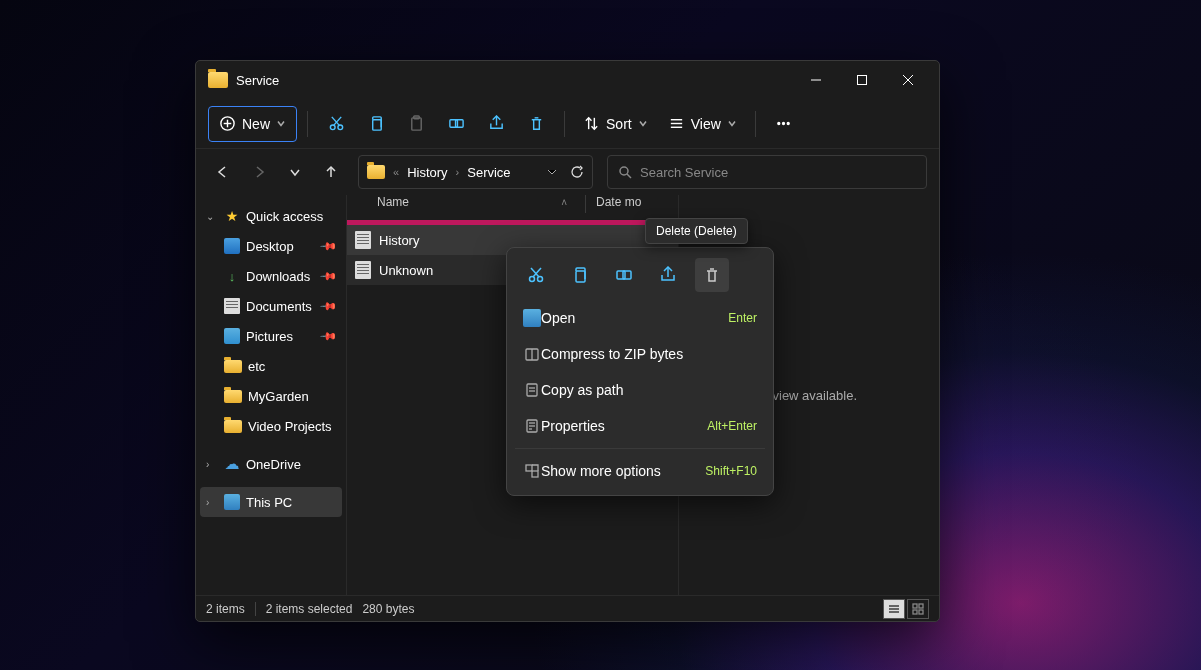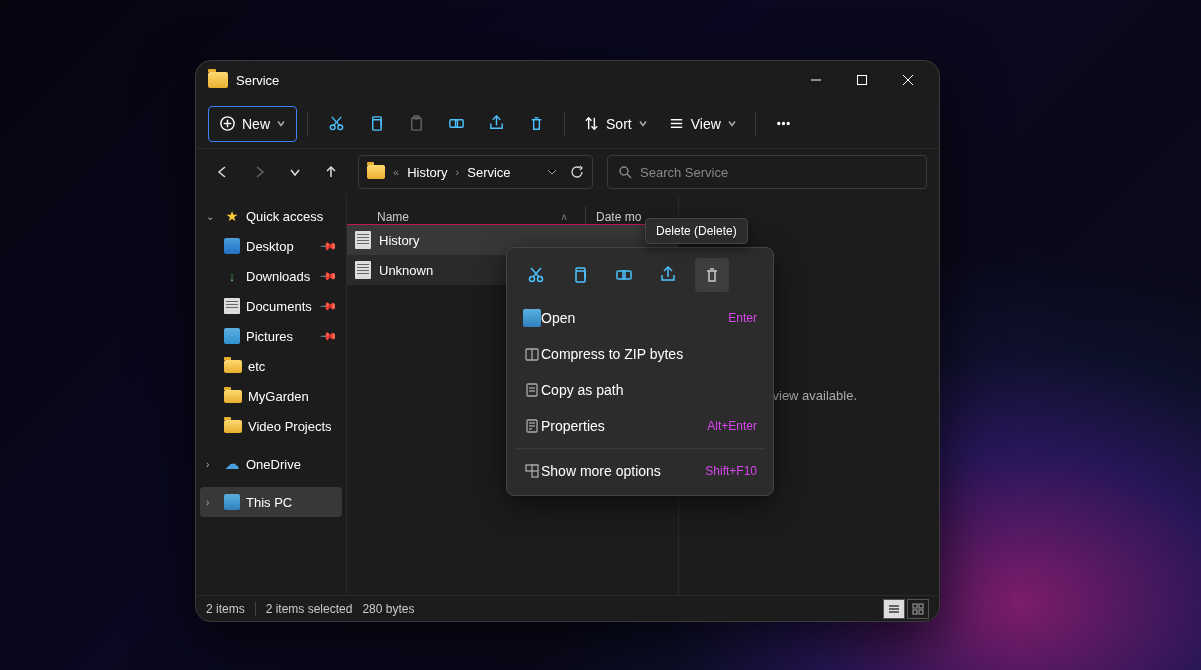--- a/index.html
+++ b/index.html
@@ -8,21 +8,21 @@
   background: radial-gradient(ellipse at 80% 80%, #d41a8a 0%, #6a1a9a 15%, #1a2a5a 35%, #0a0a1a 60%, #000 100%);
 }
 .desktop-bg {
   position: absolute; inset: 0;
   background: radial-gradient(ellipse 700px 500px at 85% 90%, rgba(200,40,160,0.6) 0%, rgba(80,40,180,0.4) 30%, rgba(20,30,80,0.3) 50%, transparent 70%),
               radial-gradient(ellipse 500px 400px at 70% 70%, rgba(40,20,60,0.3) 0%, transparent 60%),
               linear-gradient(135deg, #050510 0%, #0a0820 40%, #0a0a15 100%);
 }
 .window {
   position: absolute; left: 195px; top: 60px; width: 745px; height: 562px;
-  background: #1c1c1c; border: 1px solid #3a3a3a; border-radius: 16px;
+  background: #1c1c1c; border: 1px solid #3a3a3a; border-radius: 5px;
   box-shadow: 0 20px 60px rgba(0,0,0,0.7);
   display: flex; flex-direction: column; color: #fff;
 }
 .titlebar {
   height: 38px; display: flex; align-items: center; padding: 0 8px;
 }
 .titlebar .title-icon { width: 20px; height: 16px; background: linear-gradient(#ffd970, #e8b030); border-radius: 2px; margin-left: 4px; position: relative; }
 .titlebar .title-icon:before { content:""; position:absolute; top:-3px; left:0; width:8px; height:3px; background:#e8b030; border-radius:1px 1px 0 0;}
 .titlebar .title-text { margin-left: 8px; font-size: 13px; }
 .titlebar .spacer { flex: 1; }
@@ -68,21 +68,21 @@
 .sicon.down:after{content:"↓";color:#5cc060;font-size:13px;font-weight:bold;}
 .sicon.doc{background:#ddd;border-radius:1px;position:relative;}
 .sicon.doc:before{content:"";position:absolute;left:2px;right:2px;top:3px;height:1px;background:#666;box-shadow:0 3px 0 #666,0 6px 0 #666;}
 .sicon.pic{background:linear-gradient(#5ab0e0,#3090d0);border-radius:2px;}
 .sicon.folder{background:linear-gradient(#ffd970,#e8b030);border-radius:2px;width:18px;height:13px;position:relative;}
 .sicon.folder:before{content:"";position:absolute;top:-3px;left:0;width:7px;height:3px;background:#e8b030;border-radius:1px 1px 0 0;}
 .sicon.cloud:after{content:"☁";color:#4aa0e0;font-size:15px;}
 .sicon.pc{background:linear-gradient(#5ab0e0,#3080c0);border-radius:2px;}
 .pin{margin-left:auto;color:#888;font-size:11px;transform:rotate(45deg);}
 .main { flex:1; display:flex; flex-direction:column; border-left:1px solid #2a2a2a; min-width:0;}
-.colheader { height:30px; display:flex; align-items:flex-end; font-size:12px; color:#ccc; border-bottom:1px solid #be185d; padding-left:8px;}
+.colheader { height:30px; display:flex; align-items:flex-start; font-size:12px; color:#ccc; border-bottom:5px solid #be185d; padding-left:8px;}
 .colheader .c1{width:230px; display:flex; align-items:center; gap:8px;}
 .colheader .c1 .sortchev{margin-left:auto; margin-right:18px; color:#888;font-size:10px;}
 .colheader .csep{width:1px;height:18px;background:#3a3a3a;}
 .colheader .c2{padding-left:10px;}
 .filelist { flex:1; position:relative;}
 .filerow { height:30px; display:flex; align-items:center; padding-left:8px; gap:8px; font-size:13px;}
 .filerow.sel{background:#383838;}
 .filerow.sel2{background:#2a2a2a;}
 .fileic{width:16px;height:18px;background:#ddd;border-radius:1px;position:relative;}
 .fileic:before{content:"";position:absolute;left:2px;right:2px;top:3px;height:1px;background:#666;box-shadow:0 3px 0 #666,0 6px 0 #666,0 9px 0 #666;}
@@ -102,21 +102,21 @@
   box-shadow:0 8px 30px rgba(0,0,0,0.6); padding:6px; font-size:14px; color:#fff;
 }
 .cm-iconrow{display:flex;gap:10px;padding:4px 6px 8px 6px;}
 .cm-iconbtn{width:34px;height:34px;display:flex;align-items:center;justify-content:center;border-radius:4px;}
 .cm-iconbtn.hov{background:#3e3e3e;}
 .cm-iconbtn svg{width:18px;height:18px;stroke:#4cc2ff;fill:none;stroke-width:1.5;}
 .cm-item{height:36px;display:flex;align-items:center;padding:0 10px;border-radius:4px;}
 .cm-item .cm-ic{width:18px;display:flex;align-items:center;justify-content:center;}
 .cm-item .cm-ic svg{width:16px;height:16px;stroke:#aaa;fill:none;stroke-width:1.3;}
 .cm-item .cm-ic.open{width:18px;height:18px;background:linear-gradient(#5ab0e0,#3080c0);border-radius:2px;}
-.cm-item .short{margin-left:auto;font-size:12px;color:#d946ef;}
+.cm-item .short{margin-left:auto;font-size:12px;color:#bef264;}
 .cm-sep{height:1px;background:#3a3a3a;margin:4px 2px;}
 
 .tooltip{
   position:absolute; left:645px; top:218px; background:#2c2c2c; border:1px solid #444; border-radius:4px;
   padding:5px 10px; font-size:12px; color:#fff; box-shadow:0 4px 12px rgba(0,0,0,0.5);
 }
 </style>
 </head>
 <body>
 <div class="desktop-bg"></div>

